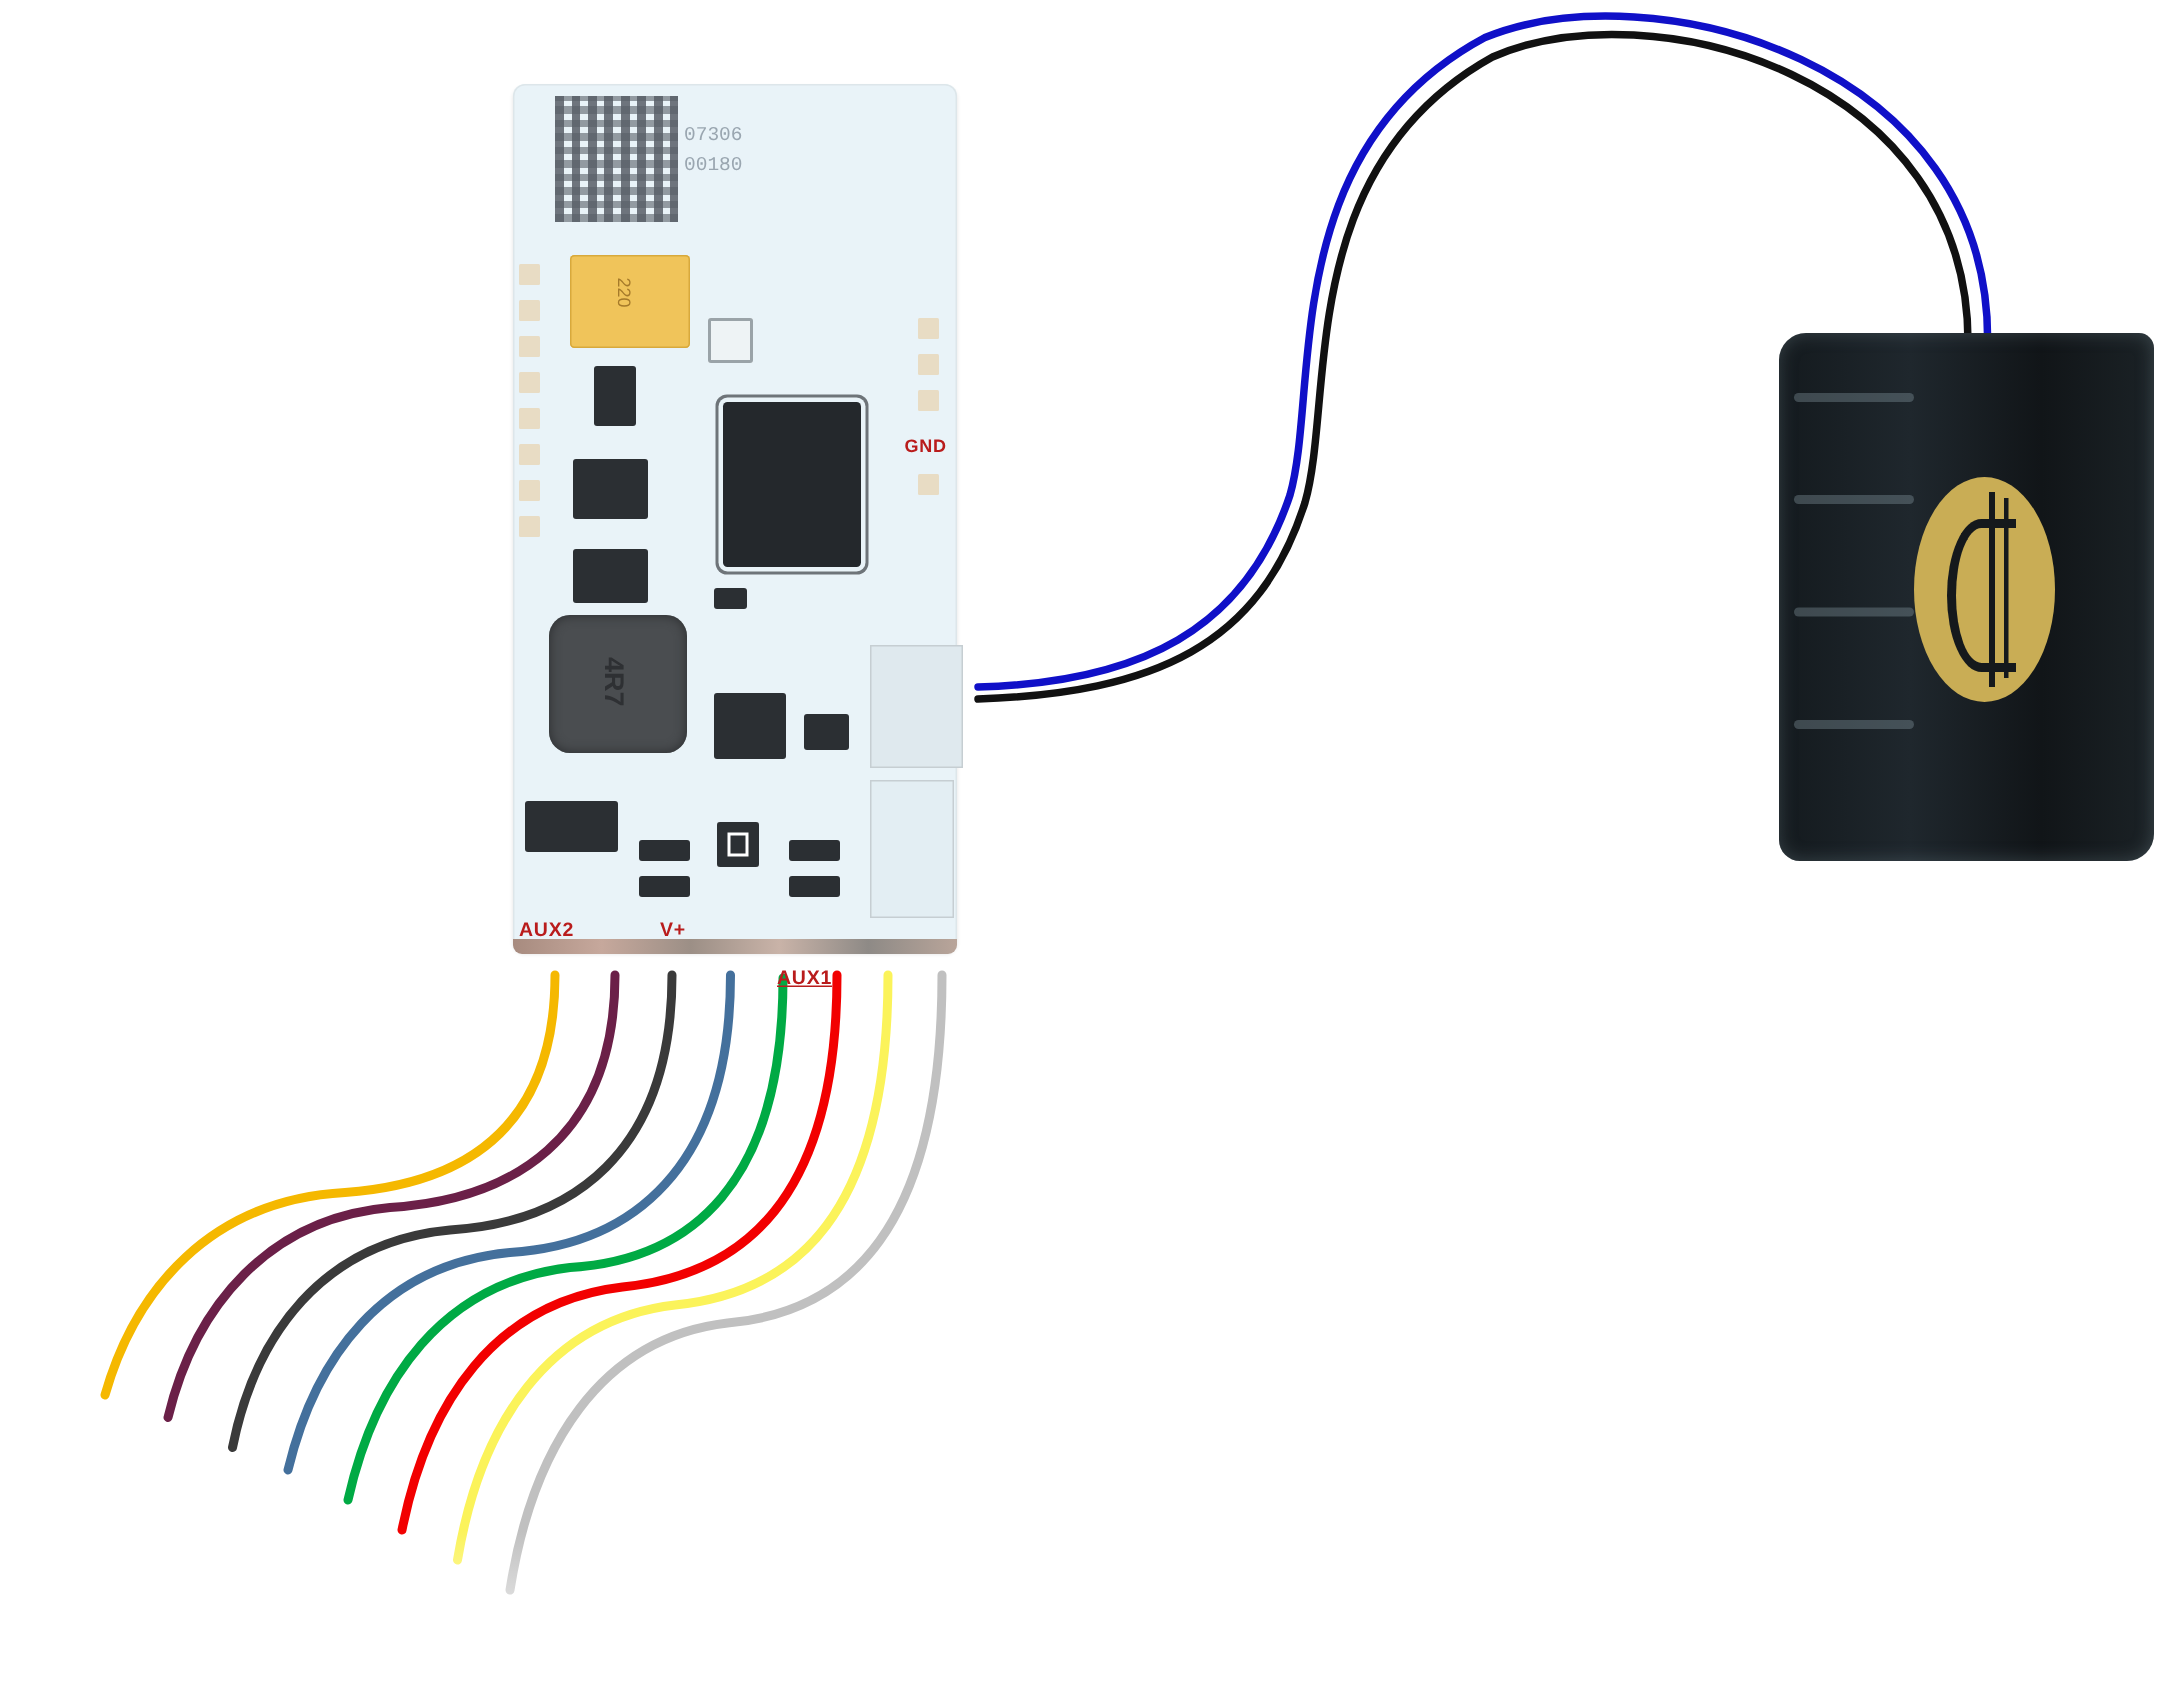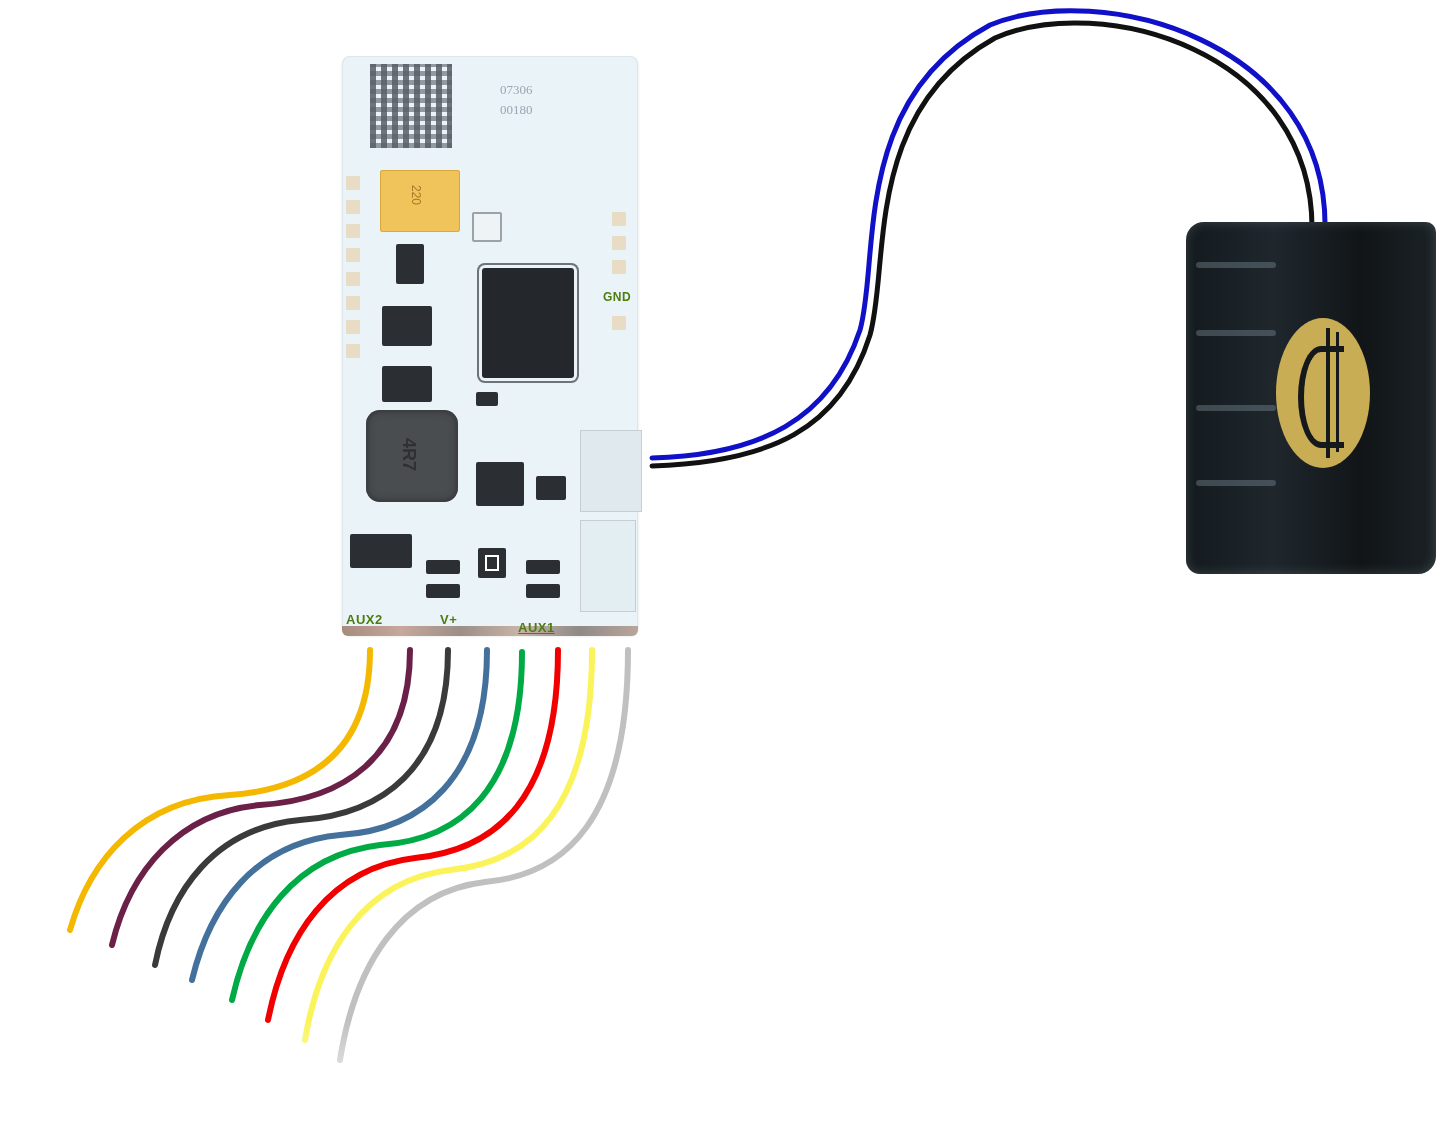--- a/index.html
+++ b/index.html
@@ -10,27 +10,27 @@
     background: #e9f3f8; border-radius: 8px;
     box-shadow: 0 0 0 1px #dde6ea inset, 0 2px 3px rgba(0,0,0,0.12);
   }
   .pcb-edge {
     position: absolute; left: 342px; top: 626px; width: 296px; height: 10px;
     background: linear-gradient(90deg,#a78b7f,#c6a89c,#9c8f86,#c9b3a8,#8e8a86,#b9a59a);
     border-radius: 0 0 6px 6px;
   }
   .comp { position: absolute; background: #2b2f33; border-radius: 2px; }
   .pad { position: absolute; background: #e8dcc4; border-radius: 1px; }
-  .silk { position: absolute; color: #4d7c0f; font-weight: bold; font-size: 13px; letter-spacing: 0.5px; }
+  .silk { position: absolute; color: #b91c1c; font-weight: bold; font-size: 13px; letter-spacing: 0.5px; }
   .qr { position: absolute; left: 370px; top: 64px; width: 82px; height: 84px;
     background:
       repeating-linear-gradient(90deg, rgba(40,45,55,0.85) 0 6px, transparent 6px 11px),
       repeating-linear-gradient(0deg, rgba(40,45,55,0.6) 0 5px, transparent 5px 9px);
     opacity: 0.75; }
-  .serial { position: absolute; color: #9aa6b0; font-size: 13px; line-height: 20px; font-family: Liberation Serif, serif; margin-left: 44px; }
+  .serial { position: absolute; color: #9aa6b0; font-size: 13px; line-height: 20px; font-family: Liberation Mono, monospace; }
   .cap { position: absolute; left: 380px; top: 170px; width: 80px; height: 62px; background: #f0c45a; border-radius: 3px; box-shadow: inset 0 0 0 1px #d8a93c; }
   .cap span { position: absolute; left: 26px; top: 18px; font-size: 12px; color: #a57a2a; transform: rotate(90deg); }
   .inductor { position: absolute; left: 366px; top: 410px; width: 92px; height: 92px; background: #4a4d50; border-radius: 14px; box-shadow: inset 0 0 8px #2a2c2e; }
   .inductor span { position: absolute; left: 26px; top: 34px; color: #2e3033; font-size: 18px; font-weight: bold; transform: rotate(90deg); }
   .chip { position: absolute; left: 482px; top: 268px; width: 92px; height: 110px; background: #24282c; border-radius: 3px;
     box-shadow: 0 0 0 3px #e9f3f8, 0 0 0 5px #6e7479; }
   .connector { position: absolute; left: 580px; top: 430px; width: 60px; height: 80px; background: #dfe9ee; border: 1px solid #c6ced2; }
   .connector2 { position: absolute; left: 580px; top: 520px; width: 54px; height: 90px; background: #e3eef3; border: 1px solid #c6ced2; }
   .speaker {
     position: absolute; left: 1186px; top: 222px; width: 250px; height: 352px;
@@ -115,21 +115,21 @@
 <div class="pad" style="left:346px;top:320px;width:14px;height:14px;"></div>
 <div class="pad" style="left:346px;top:344px;width:14px;height:14px;"></div>
 <div class="pad" style="left:612px;top:212px;width:14px;height:14px;"></div>
 <div class="pad" style="left:612px;top:236px;width:14px;height:14px;"></div>
 <div class="pad" style="left:612px;top:260px;width:14px;height:14px;"></div>
 <div class="pad" style="left:612px;top:316px;width:14px;height:14px;"></div>
 
 <div class="silk" style="left:603px;top:290px;font-size:12px;">GND</div>
 <div class="silk" style="left:346px;top:612px;">AUX2</div>
 <div class="silk" style="left:440px;top:612px;">V+</div>
-<div class="silk" style="left:518px;top:620px;text-decoration:underline;">AUX1</div>
+<div class="silk" style="left:518px;top:644px;text-decoration:underline;">AUX1</div>
 
 <div class="speaker"></div>
 <div class="speaker-fold" style="top:262px;"></div>
 <div class="speaker-fold" style="top:330px;"></div>
 <div class="speaker-fold" style="top:405px;"></div>
 <div class="speaker-fold" style="top:480px;"></div>
 <div class="speaker-logo">
   <div class="cut1"></div>
     <div class="cut2"></div>
     <div class="cut3"></div>

